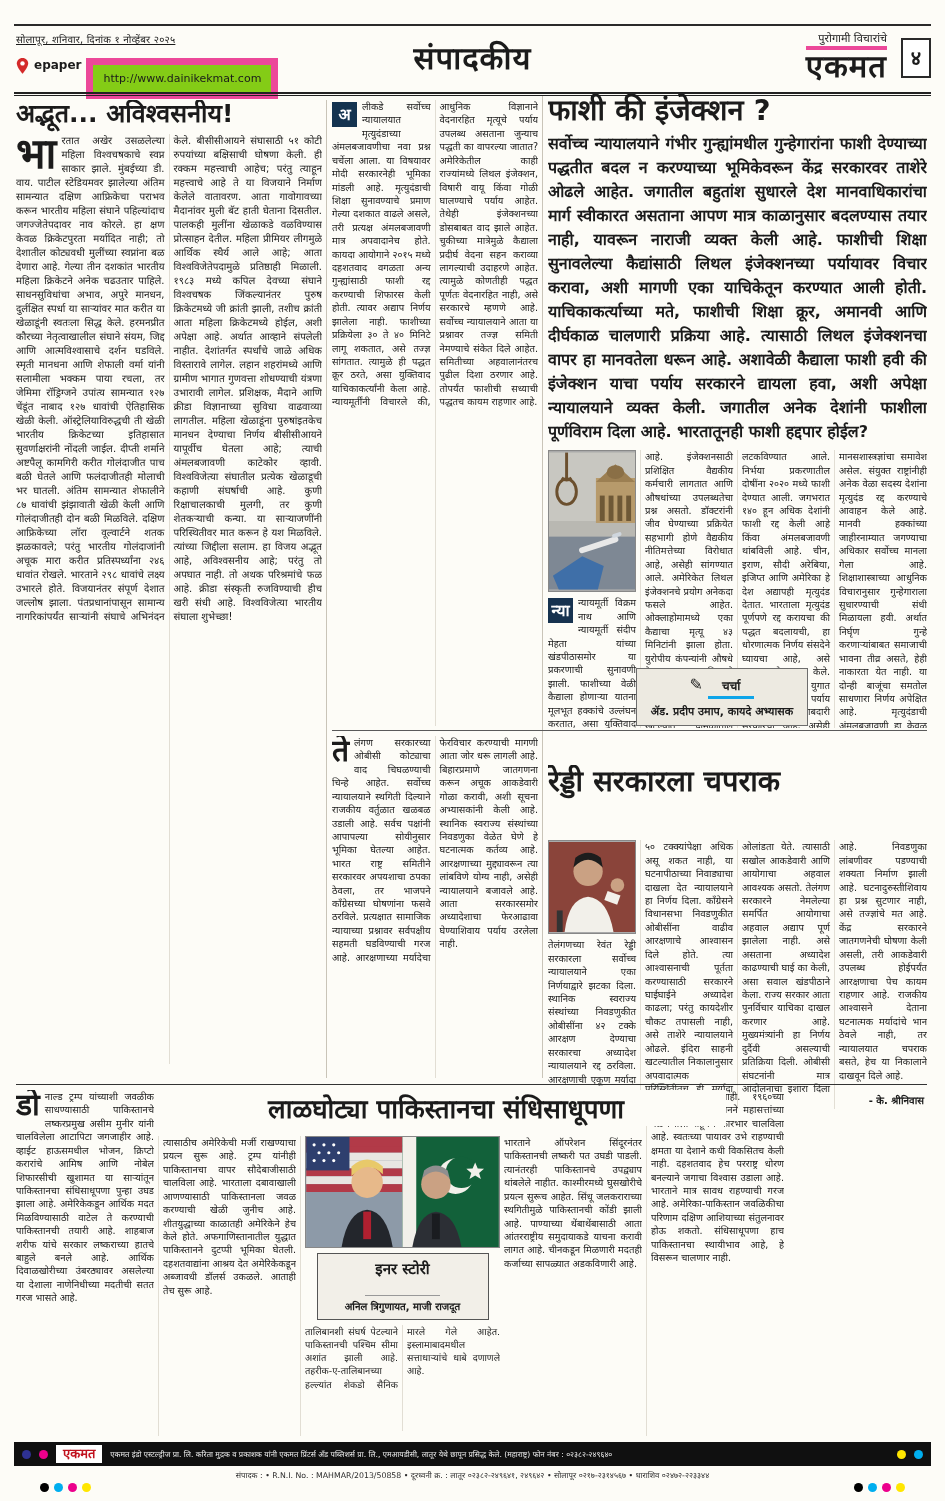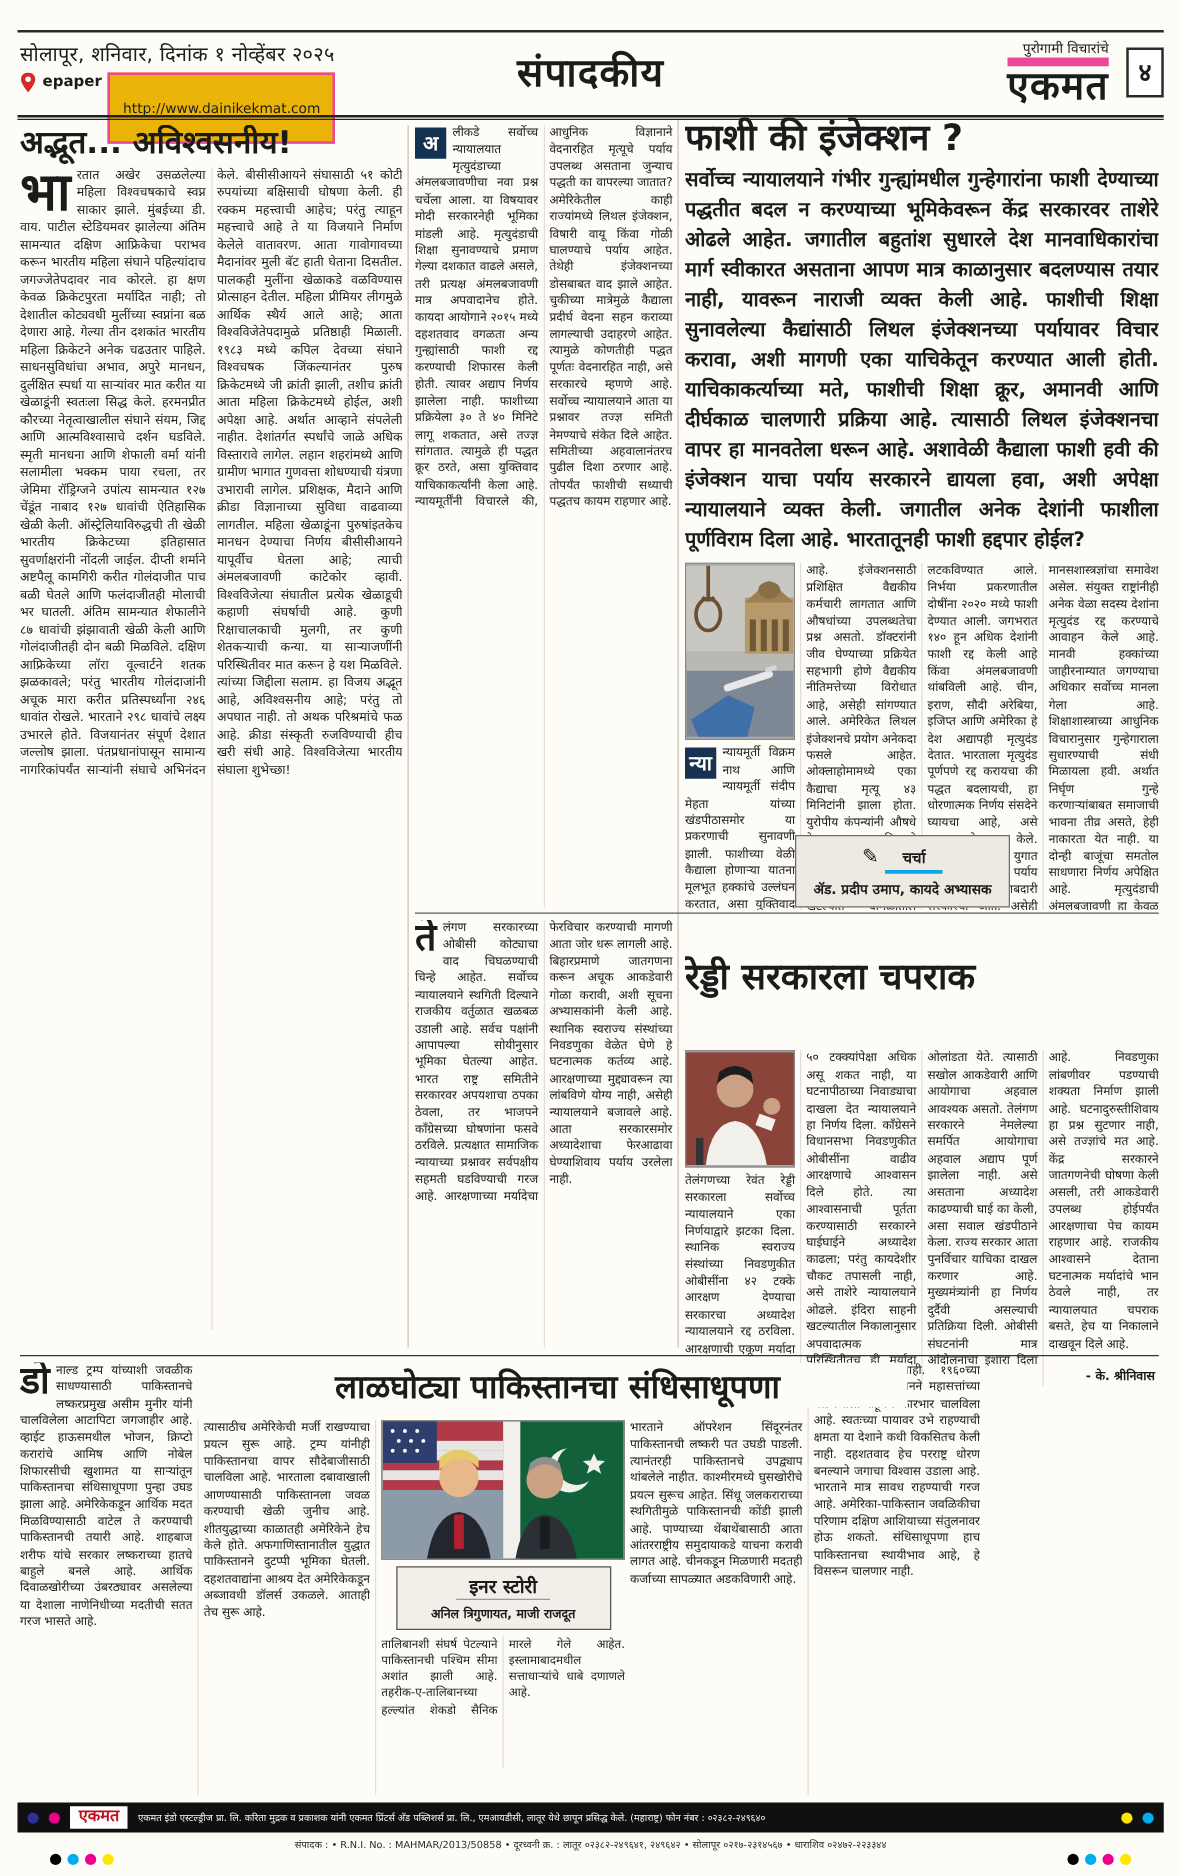--- a/index.html
+++ b/index.html
@@ -4,27 +4,27 @@
 <style>
   * { box-sizing: border-box; }
   html,body { margin:0; padding:0; background:#9a9a9a; }
   .page {
     position:relative; width:945px; height:1501px; margin:0 auto;
     background:#fdfcf7; color:#1b1b1b; overflow:hidden;
     font-family:"DejaVu Sans", sans-serif;
   }
   
   .masthead { position:absolute; left:14px; top:24px; width:917px; height:66px; border-top:2px solid #2a2a2a; }
-  .dateline { position:absolute; left:2px; top:6px; font-size:16px; letter-spacing:.2px; }
+  .dateline { position:absolute; left:2px; top:6px; font-size:10px; letter-spacing:.2px;text-decoration:underline; }
   .epaper-row { position:absolute; left:2px; top:32px; display:flex; gap:5px; }
   .epaper-label { font-size:12px; font-weight:bold; }
-  .url-box { border:2px solid #ec4899; padding:20px 10px; font-size:11px; background:#eab308; }
+  .url-box { border:7px solid #ec4899; padding:7px 10px; font-size:11px; background:#84cc16; }
   .section-title { position:absolute; left:50%; transform:translateX(-50%); top:10px; font-size:31px; font-weight:bold; letter-spacing:1px; }
   .brand-block { position:absolute; right:44px; top:4px; text-align:right; }
-  .brand-tagline { font-size:11px; border-bottom:7px solid #ec4899; padding-bottom:1px; }
+  .brand-tagline { font-size:11px; border-bottom:4px solid #ec4899; padding-bottom:1px; }
   .brand-name { font-size:31px; font-weight:bold; line-height:1.05; letter-spacing:1px; }
   .pageno-box { position:absolute; right:0; top:12px; width:30px; height:40px; border:2px solid #2a2a2a; font-size:20px; font-weight:bold; text-align:center; line-height:36px; background:#fff; }
   .hdr-rule { position:absolute; left:14px; top:92px; width:917px; height:4px; border-top:2px solid #222; border-bottom:1px solid #222; }
   
   .art { position:absolute; overflow:hidden; }
   .art h1 { margin:0 0 5px 0; line-height:1.15; }
   .btxt { font-size:10px; line-height:1.4; text-align:justify; column-gap:9px; column-rule:1px solid #e2ded4; overflow:hidden; }
   .c2 { column-count:2; } .c4 { column-count:4; }
   .dc { float:left; font-weight:bold; font-size:42px; line-height:.8; padding:3px 5px 0 0; }
   .dc-sm { font-size:30px; }
@@ -43,21 +43,21 @@
   #reddy h1 { font-size:29px; }
   .author { position:absolute; right:3px; bottom:2px; font-size:10px; font-weight:bold; background:#fdfcf7; padding-left:8px; }
   
   #pak .headline { position:absolute; left:150px; top:0; width:560px; text-align:center; font-size:26px; font-weight:bold; background:#fdfcf7; }
   .pak-cols { display:flex; gap:4px; height:100%; }
   .pcol { width:138px; font-size:9.6px; line-height:1.4; text-align:justify; overflow:hidden; }
   .pcol + .pcol, .pmid { border-left:1px solid #e2ded4; padding-left:4px; }
   .pmid { width:200px; overflow:hidden; }
   .pushdown { margin-top:46px; }
   .inner-story { width:172px; margin:5px auto; border:1px solid #555; background:#f2efe8; text-align:center; padding:4px 4px 6px 4px; }
-  .inner-story .lbl { font-size:15px; font-weight:bold; border-bottom:1px solid #999; display:inline-block; padding:0 10px 1px 10px; }
+  .inner-story .lbl { font-size:15px; font-weight:bold; border-bottom:1px solid #999; display:inline-block; padding:0 10px 17px 10px; }
   .inner-story .byl { font-size:10px; font-weight:bold; margin-top:3px; }
   
   .foot-bar { position:absolute; left:14px; top:1442px; width:917px; height:24px; background:#101010; color:#f2f2f2; display:flex; align-items:center; gap:8px; padding:0 8px; font-size:7.6px; }
   .foot-logo { background:#fff; color:#c1121f; font-weight:bold; font-size:13px; padding:1px 7px; line-height:1.3; }
   .imprint2 { position:absolute; left:14px; top:1470px; width:917px; text-align:center; font-size:7.8px; color:#2b2b2b; }
   .dot { width:9px; height:9px; border-radius:50%; display:inline-block; }
   .dots { position:absolute; top:1483px; display:flex; gap:5px; }
   .pin { width:13px; height:16px; }
 </style>
 </head>

